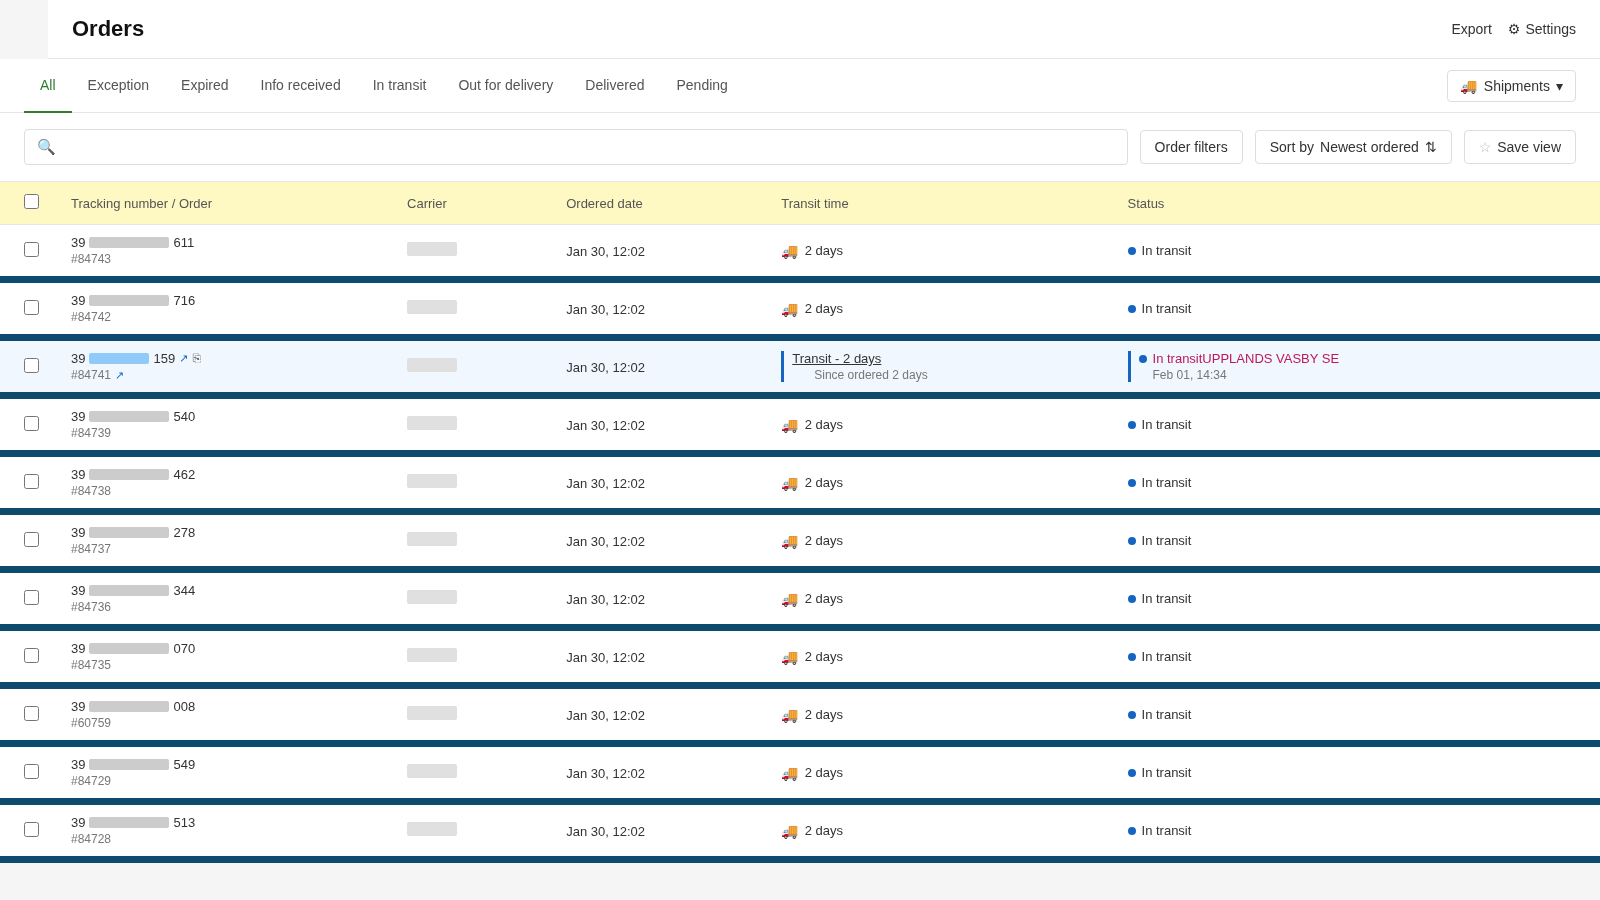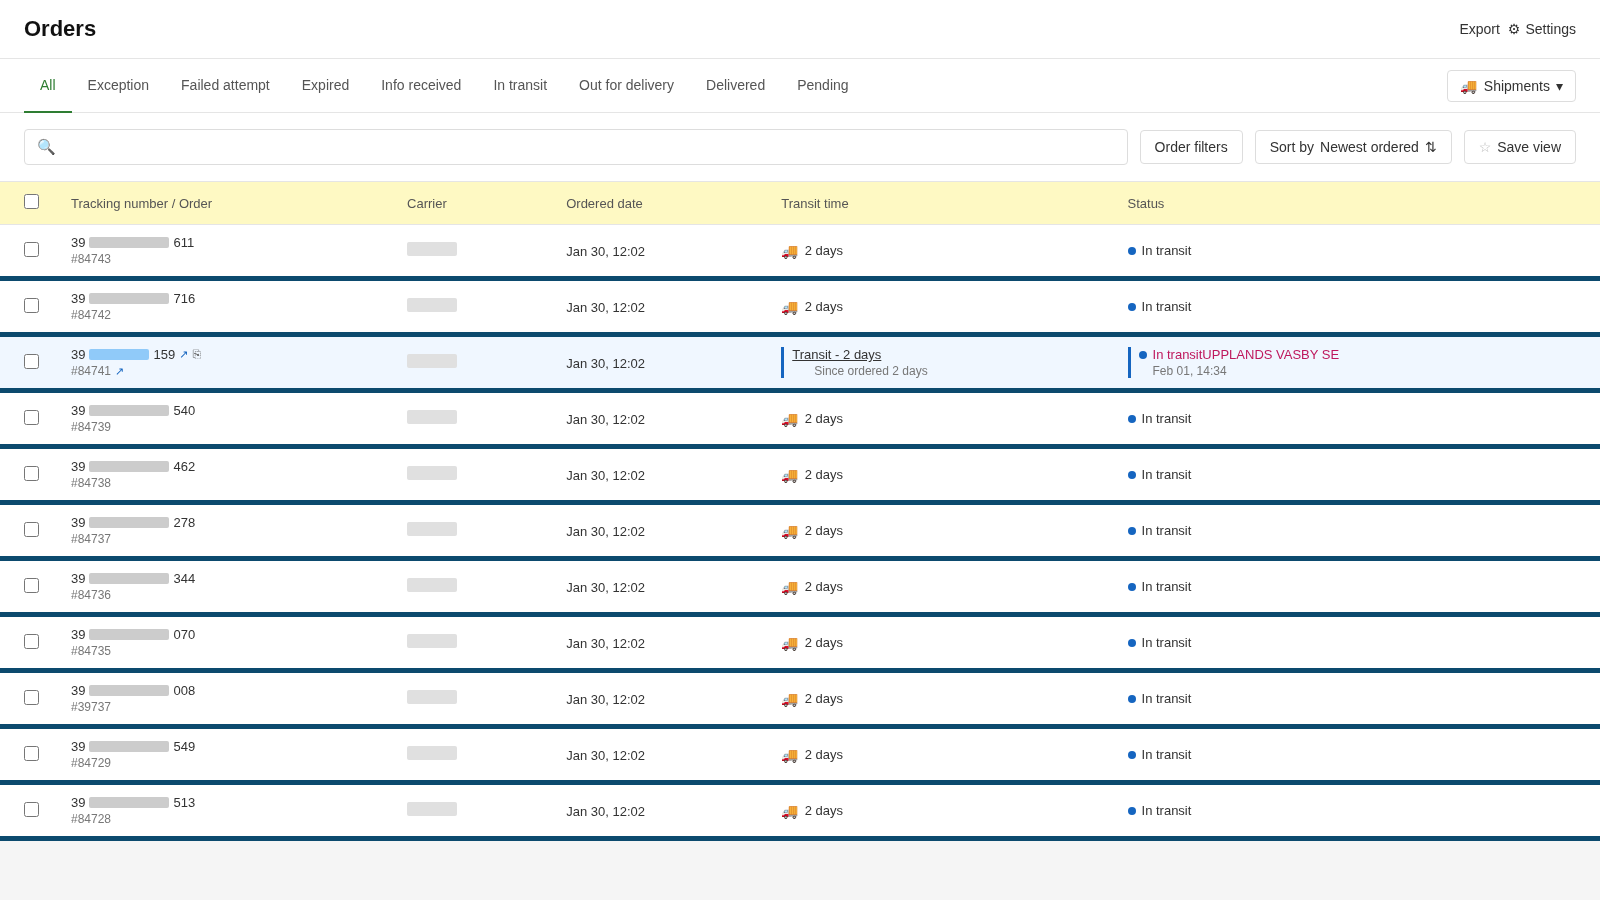--- a/index.html
+++ b/index.html
@@ -5,23 +5,24 @@
     * { box-sizing: border-box; margin: 0; padding: 0; }
     body { font-family: -apple-system, BlinkMacSystemFont, 'Segoe UI', sans-serif; background: #f5f5f5; font-size: 14px; color: #333; }
 
     .page-header {
       background: #fff;
       padding: 16px 24px;
       display: flex;
       align-items: center;
       justify-content: space-between;
       border-bottom: 1px solid #e5e5e5;
+      margin-left: 48px;
     }
     .page-title { font-size: 22px; font-weight: 600; color: #111; }
-    .header-actions { display: flex; align-items: center; gap: 8px; }
+    .header-actions { display: flex; align-items: center; gap: 16px; }
     .export-btn {
       background: none; border: none; cursor: pointer; font-size: 14px; color: #333; font-weight: 500;
     }
     .settings-btn {
       background: none; border: none; cursor: pointer; font-size: 14px; color: #333; display: flex; align-items: center; gap: 5px; font-weight: 500;
     }
 
     .main-content { background: #fff; margin: 0; }
 
     .tabs-row {
@@ -66,21 +67,21 @@
     .table-container { overflow-x: auto; }
     table { width: 100%; border-collapse: collapse; }
     thead tr { border-bottom: 1px solid #e5e5e5; }
     thead th {
       padding: 12px 16px; text-align: left; font-size: 13px; color: #555; font-weight: 500;
       background: #fef9c3;
     }
     thead th:first-child { width: 40px; padding-left: 24px; }
     thead th:last-child { padding-right: 24px; }
 
-    tbody tr { border-bottom: 5px solid #0c4a6e; }
+    tbody tr { border-bottom: 7px solid #0c4a6e; }
     tbody tr.highlighted { background: #f0f7ff; }
 
     td { padding: 10px 16px; vertical-align: middle; }
     td:first-child { padding-left: 24px; width: 40px; }
     td:last-child { padding-right: 24px; }
 
     .tracking-cell { display: flex; flex-direction: column; gap: 2px; }
     .tracking-num { font-size: 13px; color: #333; display: flex; align-items: center; gap: 4px; }
     .order-num { font-size: 12px; color: #777; display: flex; align-items: center; gap: 4px; }
     .redacted { display: inline-block; background: #ccc; border-radius: 2px; height: 11px; width: 80px; vertical-align: middle; }
@@ -126,21 +127,20 @@
     </button>
   </div>
 </div>
 
 <div class="main-content">
 
   <div class="tabs-row">
     <div class="tabs">
       <div class="tab active">All</div>
       <div class="tab">Exception</div>
-      <div class="tab">Failed attempt</div>
       <div class="tab">Expired</div>
       <div class="tab">Info received</div>
       <div class="tab">In transit</div>
       <div class="tab">Out for delivery</div>
       <div class="tab">Delivered</div>
       <div class="tab">Pending</div>
     </div>
     <button class="shipments-btn">
       <span>🚚</span>
       <span>Shipments</span>
@@ -421,21 +421,21 @@
       </div>
             </td>
           </tr>
           <tr>
             <td><input type="checkbox" style=""></td>
             <td>
       <div class="tracking-cell">
         <div class="tracking-num">
           39<span class="redacted"></span>008
         </div>
-        <div class="order-num">#39737</div>
+        <div class="order-num">#60759</div>
       </div>
             </td>
             <td>
               <div class="carrier-cell"><span class="carrier-bar"></span></div>
             </td>
             <td><span class="date-cell">Jan 30, 12:02</span></td>
             <td>
       <div class="transit-cell">
         <div class="transit-row">
           <span class="truck-icon">🚚</span>

